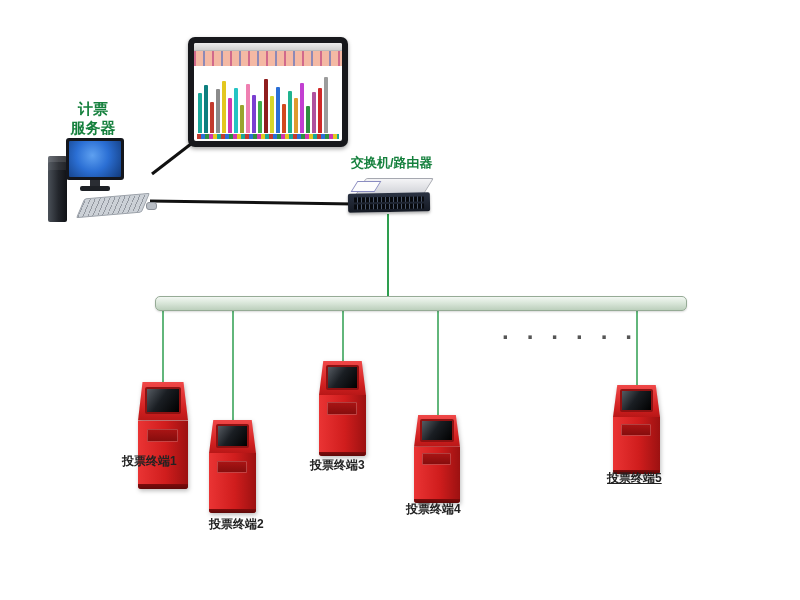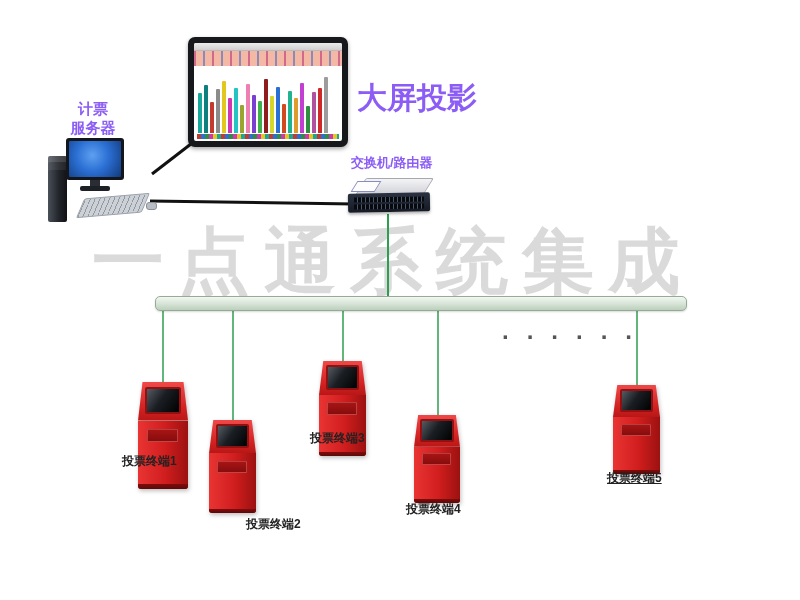--- a/index.html
+++ b/index.html
@@ -24,21 +24,21 @@
   .bs-inner { width:100%; height:100%; background:#fff; border-radius:2px; overflow:hidden; display:flex; flex-direction:column; }
   .bs-toolbar { height:7px; background:linear-gradient(180deg,#ececec,#cfcfcf); border-bottom:1px solid #bbb; flex:none; }
   .bs-band { height:15px; flex:none; background:#f4b9a4;
              background-image:repeating-linear-gradient(90deg, rgba(180,40,120,.55) 0 2px, rgba(0,0,0,0) 2px 9px, rgba(40,90,200,.5) 9px 11px, rgba(0,0,0,0) 11px 18px); }
   .bs-chart { flex:1; display:flex; align-items:flex-end; gap:2px; padding:3px 4px 1px 4px; }
   .bar { width:4px; flex:none; border-radius:1px 1px 0 0; }
   .bs-axis { height:5px; flex:none; margin:0 3px 2px 3px;
              background:repeating-linear-gradient(90deg,#c23b2e 0 4px,#2a6fd6 4px 8px,#2f8f3f 8px 12px,#d136b0 12px 16px,#e3c71f 16px 20px,#18a89b 20px 24px); }
 
   
-  .lbl { position:absolute; color:#8b5cf6; z-index:6; }
+  .lbl { position:absolute; color:#15803d; z-index:6; }
   .lbl-projection { left:357px; top:78px; font-size:30px; font-weight:bold; }
   .lbl-server { left:56px; top:100px; width:74px; font-size:15px; font-weight:bold; text-align:center; line-height:1.25; }
   .lbl-switch { left:351px; top:154px; font-size:13px; font-weight:bold; }
   .lbl-terminal { font-size:12px; font-weight:bold; color:#222; }
   .ellipsis { position:absolute; left:502px; top:323px; z-index:6; font-size:24px; font-weight:bold;
               letter-spacing:5px; color:#555; }
 
   
   .ws { position:absolute; left:46px; top:136px; width:110px; height:92px; z-index:4; }
   .ws-monitor { position:absolute; left:20px; top:2px; width:58px; height:42px; background:#14161c; border-radius:3px; padding:3px; box-sizing:border-box; }
@@ -75,21 +75,20 @@
             background:linear-gradient(90deg,#ea3434 0%,#d01d1d 55%,#9c1111 100%); }
   .k-slot { position:absolute; left:18%; right:20%; top:12%; height:17%;
             background:linear-gradient(180deg,#a81414,#860d0d); border:1px solid rgba(255,160,160,.35); border-radius:1px; }
   .k-base { position:absolute; left:0; right:0; bottom:0; height:7%; background:linear-gradient(180deg,#7d0c0c,#5f0808); border-radius:0 0 3px 3px; }
 </style>
 </head>
 <body>
 
 <div class="canvas">
 
-  <div class="watermark">一点通系统集成</div>
 
   <svg class="lines" width="800" height="600">
     <line x1="152" y1="174" x2="200" y2="137" stroke="#111" stroke-width="3"></line>
     <line x1="150" y1="201" x2="354" y2="204" stroke="#111" stroke-width="3"></line>
     <line x1="388" y1="214" x2="388" y2="300" stroke="#2e9e4f" stroke-width="2"></line>
     <line x1="163" y1="305" x2="163" y2="386" stroke="#2e9e4f" stroke-width="1.5"></line>
     <line x1="233" y1="305" x2="233" y2="424" stroke="#2e9e4f" stroke-width="1.5"></line>
     <line x1="343" y1="305" x2="343" y2="366" stroke="#2e9e4f" stroke-width="1.5"></line>
     <line x1="438" y1="305" x2="438" y2="419" stroke="#2e9e4f" stroke-width="1.5"></line>
     <line x1="637" y1="305" x2="637" y2="389" stroke="#2e9e4f" stroke-width="1.5"></line>
@@ -121,21 +120,20 @@
           <div class="bar" style="height: 54%; background: rgb(224, 155, 45);"></div>
           <div class="bar" style="height: 78%; background: rgb(194, 63, 209);"></div>
           <div class="bar" style="height: 42%; background: rgb(47, 143, 63);"></div>
           <div class="bar" style="height: 64%; background: rgb(176, 82, 158);"></div>
           <div class="bar" style="height: 70%; background: rgb(207, 41, 41);"></div>
           <div class="bar" style="height: 88%; background: rgb(156, 156, 156);"></div>
         </div>
       <div class="bs-axis"></div>
     </div>
   </div>
-  <div class="lbl lbl-projection">大屏投影</div>
 
   <div class="lbl lbl-server">
     <div>计票</div>
     <div>服务器</div>
   </div>
   <div class="ws">
     <div class="ws-tower"></div>
     <div class="ws-monitor">
       <div class="ws-screen"></div>
     </div>
@@ -170,32 +168,32 @@
 
   <div class="kiosk" style="left:209px; top:420px; width:47px; height:93px;">
     <div class="k-head">
         <div class="k-screen"></div>
       </div>
     <div class="k-body">
         <div class="k-slot"></div>
         <div class="k-base"></div>
       </div>
   </div>
-  <div class="lbl lbl-terminal" style="left:209px; top:516px;margin-left:37px;">投票终端2</div>
+  <div class="lbl lbl-terminal" style="left:209px; top:516px;">投票终端2</div>
 
   <div class="kiosk" style="left:319px; top:361px; width:47px; height:95px;">
     <div class="k-head">
         <div class="k-screen"></div>
       </div>
     <div class="k-body">
         <div class="k-slot"></div>
         <div class="k-base"></div>
       </div>
   </div>
-  <div class="lbl lbl-terminal" style="left:310px; top:430px;">投票终端3</div>
+  <div class="lbl lbl-terminal" style="left:310px; top:457px;">投票终端3</div>
 
   <div class="kiosk" style="left:414px; top:415px; width:46px; height:88px;">
     <div class="k-head">
         <div class="k-screen"></div>
       </div>
     <div class="k-body">
         <div class="k-slot"></div>
         <div class="k-base"></div>
       </div>
   </div>

